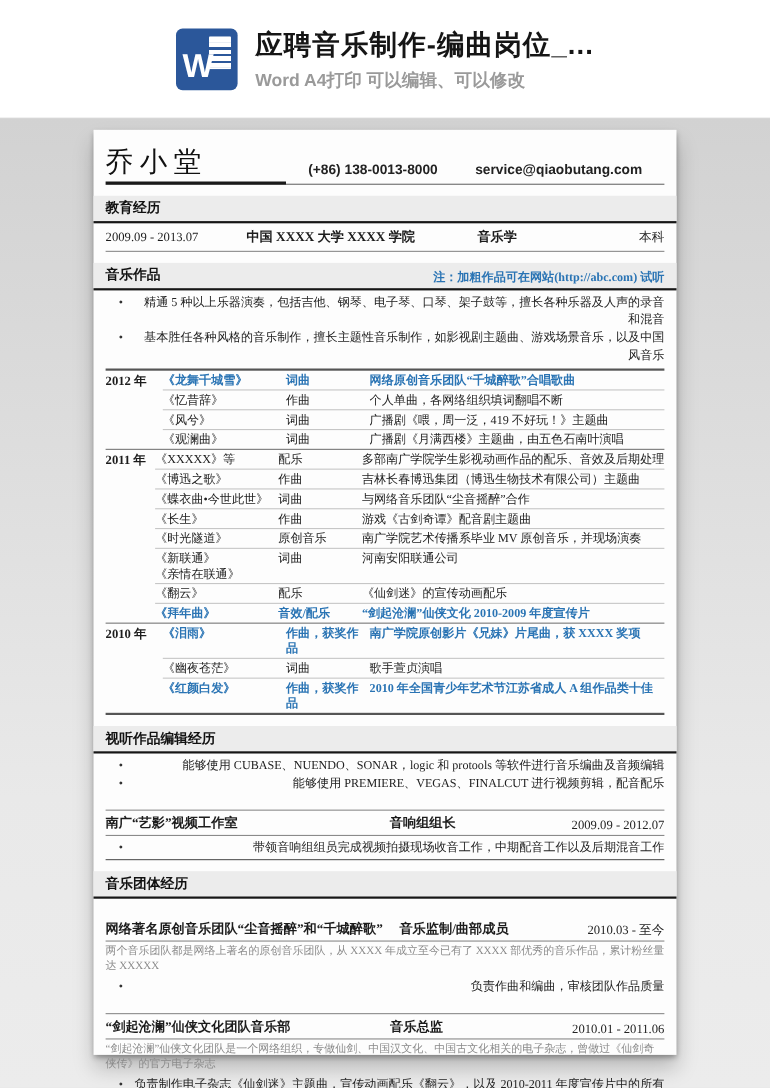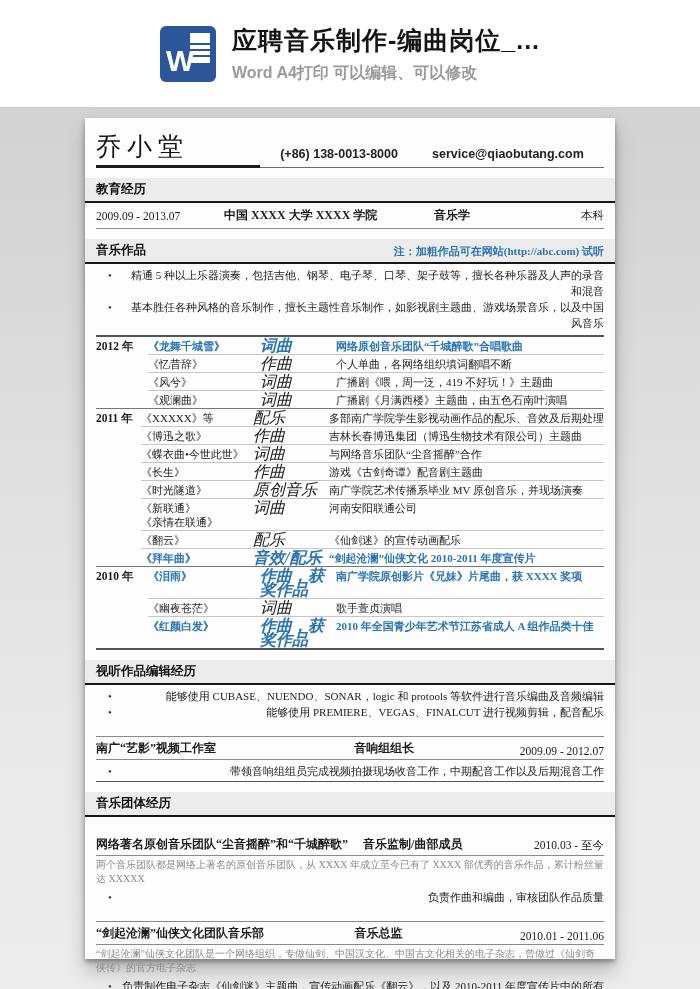--- a/index.html
+++ b/index.html
@@ -56,21 +56,21 @@
 
   
   .works-table { margin:4px 11px 0 11px; border-top:2px solid #555; border-bottom:2px solid #555; }
   .wgroup { display:flex; border-top:1.5px solid #777; }
   .wgroup:first-child { border-top:none; }
   .ycol { width:52px; font-weight:bold; font-size:11.5px; padding-top:2px; }
   .wrows { flex:1; }
   .wrow { display:flex; border-top:1px solid #c6c6c6; padding:1.5px 0; }
   .wrow:first-child { border-top:none; }
   .wrow .t { width:112px; font-size:11px; line-height:14px; white-space:pre-line; }
-  .wrow .r { width:76px; font-size:16px; line-height:14px;font-style:italic; }
+  .wrow .r { width:76px; font-size:11px; line-height:14px; }
   .wrow .d { flex:1; font-size:11px; line-height:14px; white-space:nowrap; overflow:hidden; }
   .wrow.hl .t, .wrow.hl .r, .wrow.hl .d { color:#2a74b4; font-weight:bold; }
 
   
   .entry-head { display:flex; align-items:flex-end; margin:16px 11px 0 11px; padding:3px 0 2px 0;
     border-bottom:1px solid #8a8a8a; border-top:1px solid #8a8a8a; }
   .entry-head .org { flex:1.25; font-weight:bold; font-size:12px; white-space:nowrap; overflow:hidden; }
   .entry-head .role { flex:.8; font-weight:bold; font-size:12px; }
   .entry-head .period { font-size:11.5px; color:#222; }
   .entry-desc { margin:2px 11px 0 11px; font-size:10px; line-height:14px; color:#8a8a8a; }
@@ -184,21 +184,21 @@
           <span class="d">河南安阳联通公司</span>
         </div>
         <div class="wrow">
           <span class="t">《翻云》</span>
           <span class="r">配乐</span>
           <span class="d">《仙剑迷》的宣传动画配乐</span>
         </div>
         <div class="wrow hl">
           <span class="t">《拜年曲》</span>
           <span class="r">音效/配乐</span>
-          <span class="d">“剑起沧澜”仙侠文化 2010-2011 年度宣传片</span>
+          <span class="d">“剑起沧澜”仙侠文化 2010-2009 年度宣传片</span>
         </div>
       </div>
     </div>
 
     <div class="wgroup">
       <div class="ycol">2010 年</div>
       <div class="wrows">
         <div class="wrow hl">
           <span class="t">《泪雨》</span>
           <span class="r">作曲，获奖作品</span>

